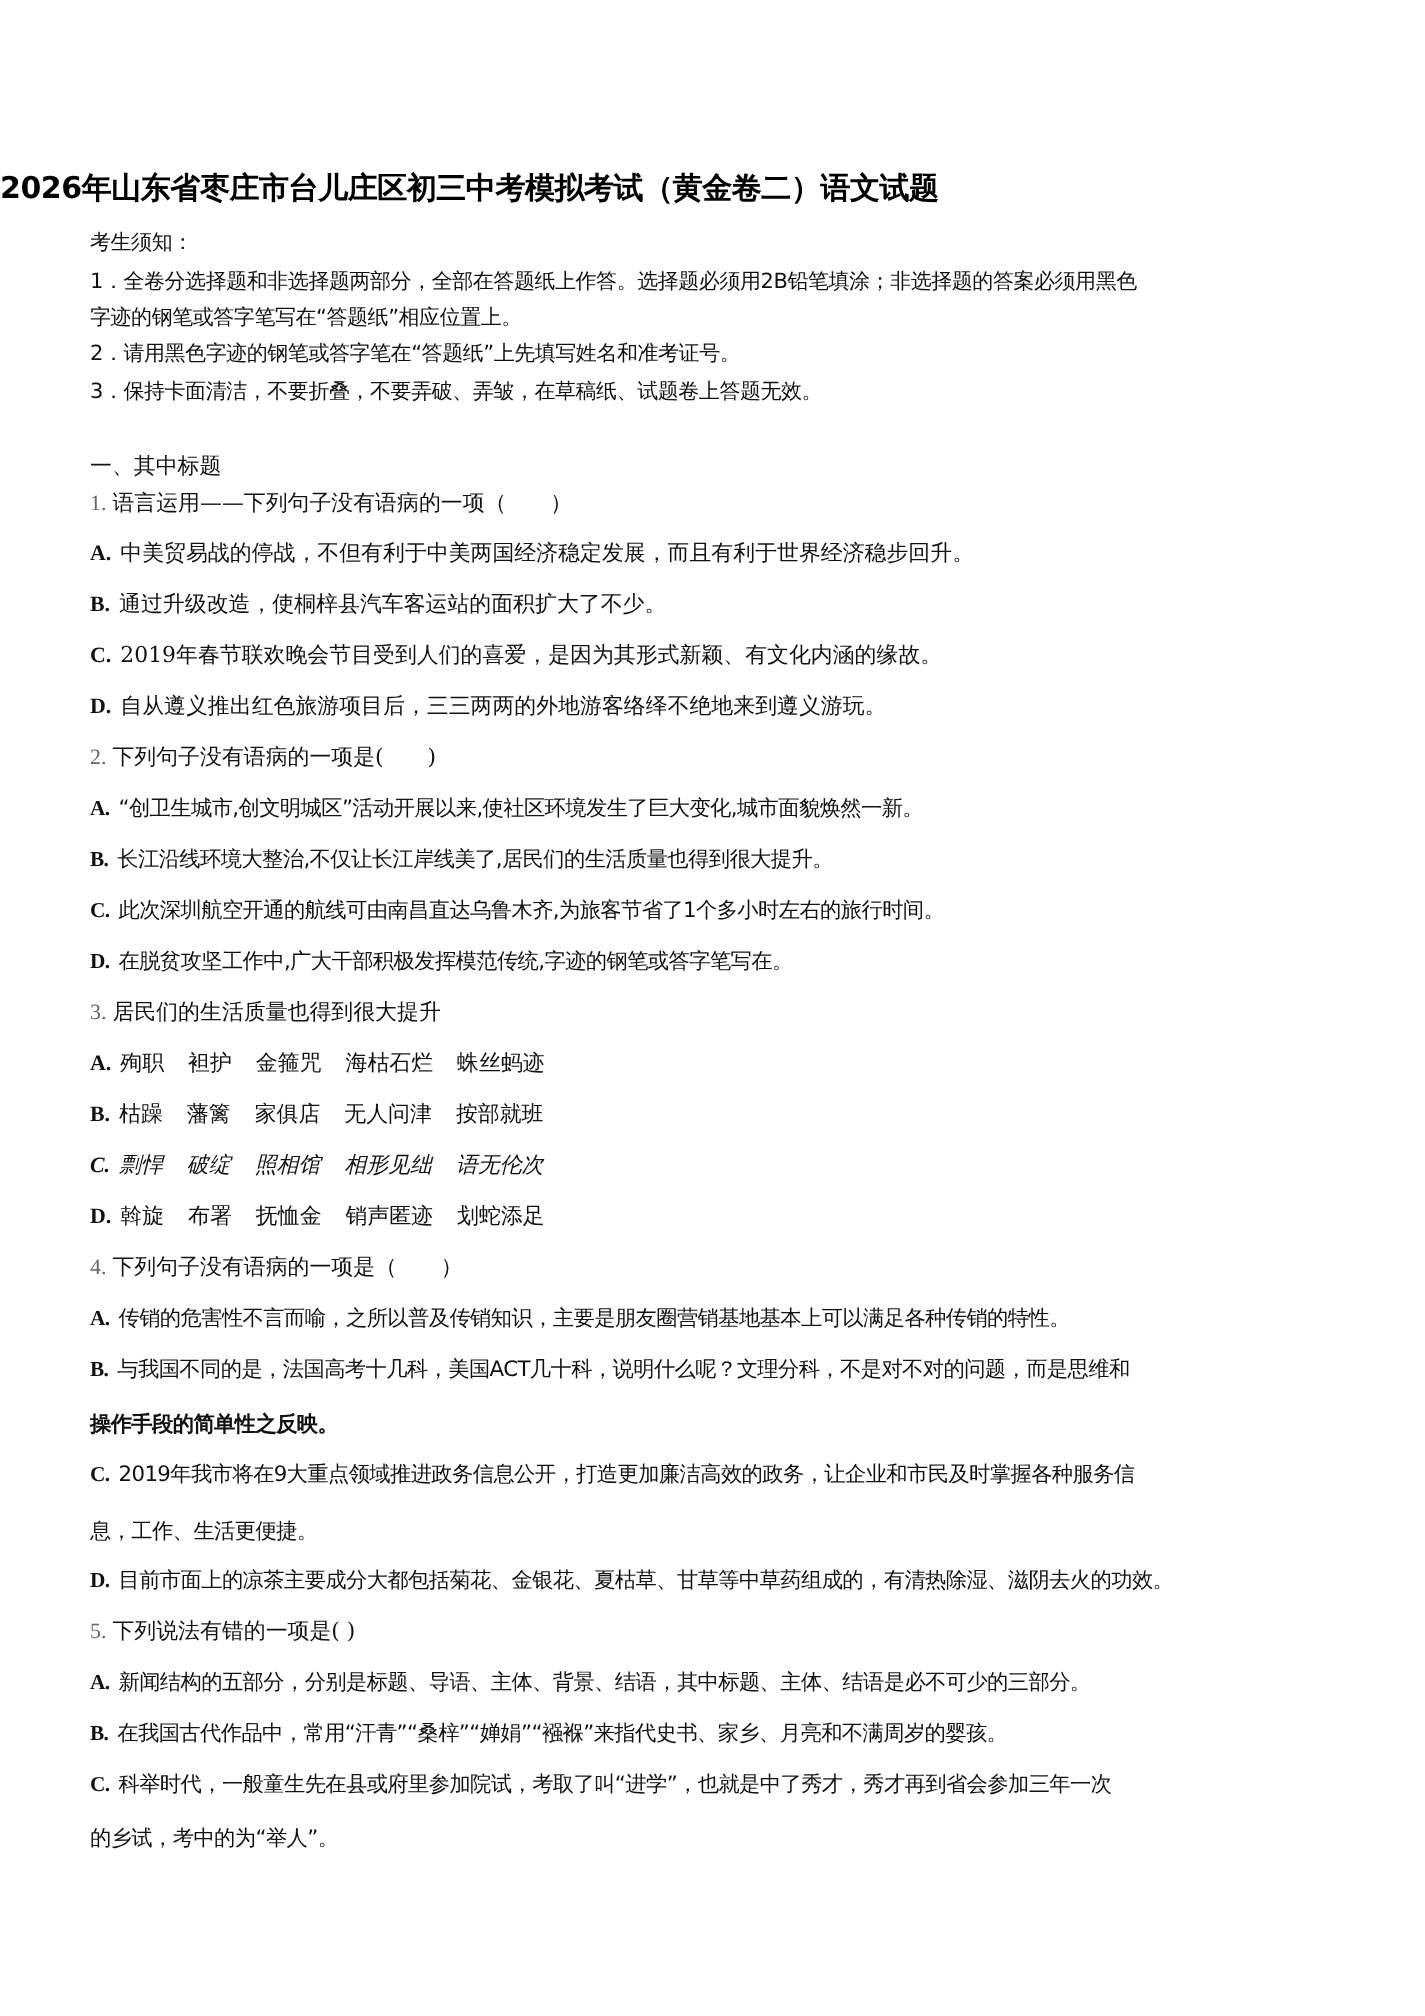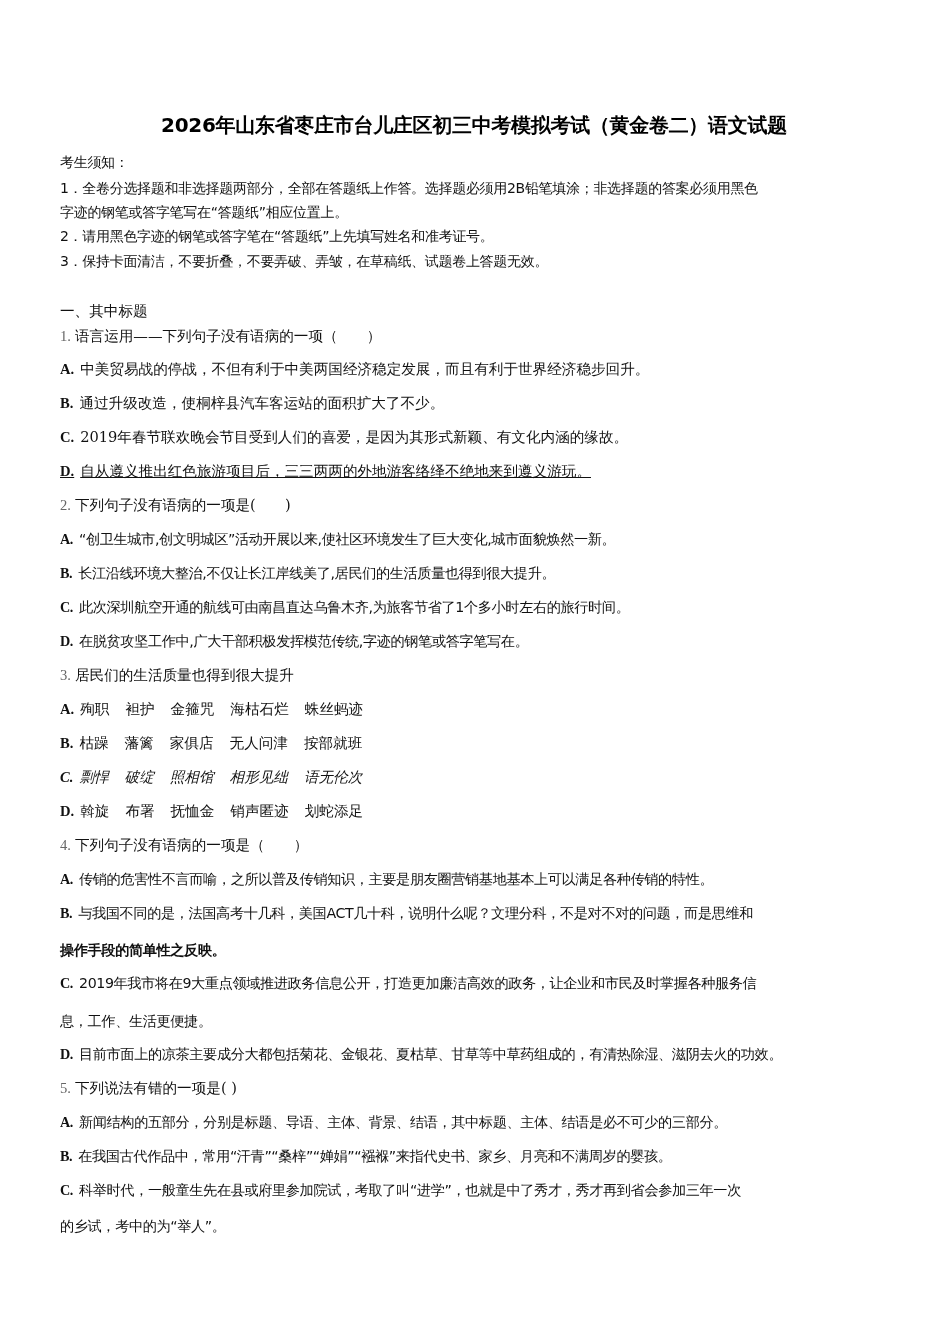--- a/index.html
+++ b/index.html
@@ -19,21 +19,20 @@
       position: absolute;
       left: 0; top: 0;
       width: 950px;
       height: 1344px;
     }
     .title {
       position: absolute;
       left: 0;
       top: 112px;
       width: 948px;
-      text-align: center;
       font-family: "DejaVu Sans", "Liberation Sans", sans-serif;
       font-weight: bold;
       font-size: 20px;
       letter-spacing: -0.3px;
       color: #000;
       margin: 0;
     }
     .line {
       position: absolute;
       left: 60px;
@@ -88,21 +87,21 @@
   </p>
   <p class="line" style="top:359px;">
     <span class="opt-label">A.</span><span>中美贸易战的停战，不但有利于中美两国经济稳定发展，而且有利于世界经济稳步回升。</span>
   </p>
   <p class="line" style="top:393px;">
     <span class="opt-label">B.</span><span>通过升级改造，使桐梓县汽车客运站的面积扩大了不少。</span>
   </p>
   <p class="line" style="top:427px;">
     <span class="opt-label">C.</span><span>2019年春节联欢晚会节目受到人们的喜爱，是因为其形式新颖、有文化内涵的缘故。</span>
   </p>
-  <p class="line" style="top:461px;text-decoration:underline;">
+  <p class="line" style="top:461px;">
     <span class="opt-label">D.</span><span>自从遵义推出红色旅游项目后，三三两两的外地游客络绎不绝地来到遵义游玩。</span>
   </p>
 
   <p class="line" style="top:495px;">
     <span class="qnum">2.</span><span>下列句子没有语病的一项是(　　)</span>
   </p>
   <p class="line condensed" style="top:529px;">
     <span class="opt-label">A.</span><span>“创卫生城市,创文明城区”活动开展以来,使社区环境发生了巨大变化,城市面貌焕然一新。</span>
   </p>
   <p class="line condensed" style="top:563px;">

